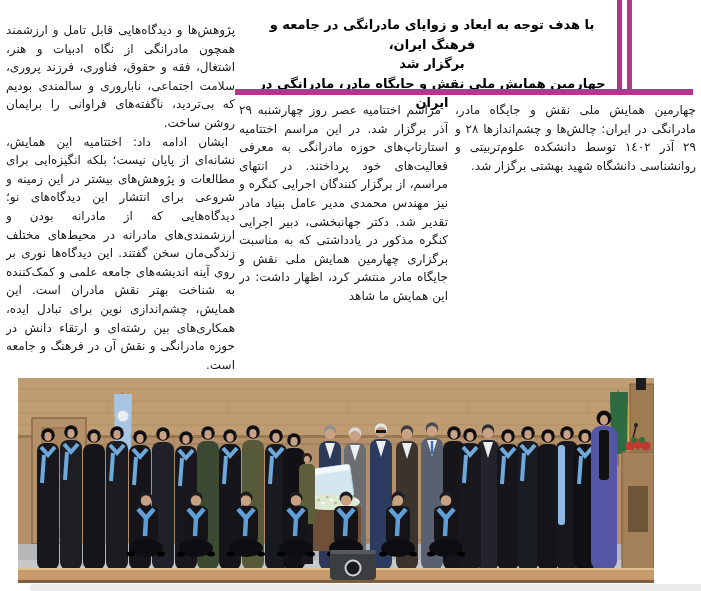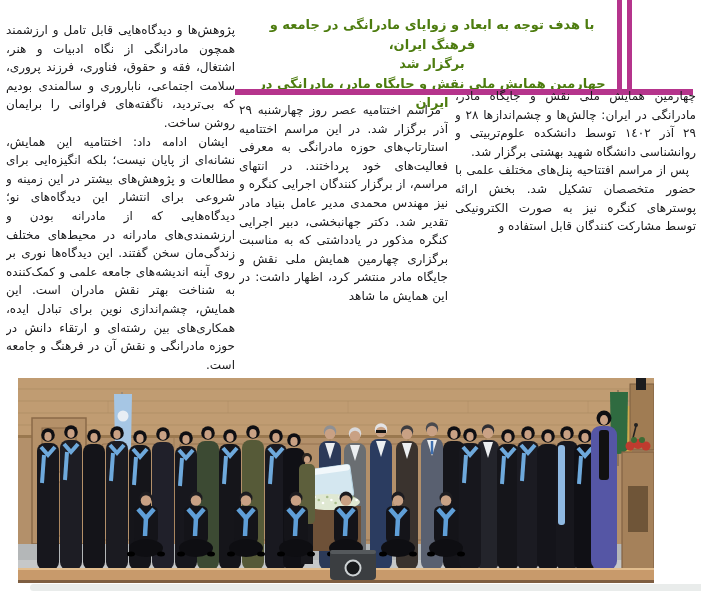--- a/index.html
+++ b/index.html
@@ -5,33 +5,33 @@
   html,body{margin:0;padding:0;}
   body{
     width:701px;height:591px;position:relative;overflow:hidden;
     background:#ffffff;
     font-family:"DejaVu Sans", sans-serif;
     color:#1a1a1c;
   }
   .headline{
     position:absolute;top:15px;right:88px;width:362px;
     direction:rtl;text-align:center;font-weight:bold;
-    font-size:13px;line-height:19.5px;color:#4d7c0f;
+    font-size:13px;line-height:19.5px;color:#000000;
   }
   .vbar{position:absolute;top:0;width:5px;height:89px;background:#b5348c;}
   .vbar1{left:617px;}
   .vbar2{left:627px;}
   .hbar{position:absolute;left:235px;top:89px;width:458px;height:6px;background:#b5348c;}
   .col{
     position:absolute;direction:rtl;text-align:justify;
     font-size:12px;line-height:18.6px;overflow:hidden;
   }
   .col p{margin:0;padding:0;}
   .col p.ind{text-indent:7px;}
-  .col-right{left:455px;top:87px;width:241px;height:277px;}
+  .col-right{left:455px;top:101px;width:241px;height:277px;}
   .col-middle{left:239px;top:101px;width:209px;height:277px;}
   .col-left{left:6px;top:21px;width:229px;height:350px;}
   .photo{
     position:absolute;left:18px;top:378px;width:636px;height:205px;
     background:#b3906a;overflow:hidden;
   }
   .photo svg{display:block;}
   .bottom-strip{
     position:absolute;left:30px;top:584px;width:671px;height:7px;
     background:#e9eceb;border-radius:4px 0 0 4px;
@@ -45,21 +45,20 @@
   <div>برگزار شد</div>
   <div>چهارمین همایش ملی نقش و جایگاه مادر، مادرانگی در ایران</div>
 </div>
 
 <div class="vbar vbar1"></div>
 <div class="vbar vbar2"></div>
 <div class="hbar"></div>
 
 <div class="col col-right" dir="rtl">
   <p>چهارمین همایش ملی نقش و جایگاه مادر، مادرانگی در ایران: چالش‌ها و چشم‌اندازها ٢٨ و ٢٩ آذر ١٤٠٢ توسط دانشکده علوم‌تربیتی و روانشناسی دانشگاه شهید بهشتی برگزار شد.</p>
-  <p class="ind">پس از مراسم افتتاحیه پنل‌های مختلف علمی با حضور متخصصان تشکیل شد. بخش ارائه پوسترهای کنگره نیز به صورت الکترونیکی توسط مشارکت کنندگان قابل استفاده و</p>
 </div>
 
 <div class="col col-middle" dir="rtl">
   <p class="ind">مراسم اختتامیه عصر روز چهارشنبه ٢٩ آذر برگزار شد. در این مراسم اختتامیه استارتاپ‌های حوزه مادرانگی به معرفی فعالیت‌های خود پرداختند. در انتهای مراسم، از برگزار کنندگان اجرایی کنگره و نیز مهندس محمدی مدیر عامل بنیاد مادر تقدیر شد. دکتر جهانبخشی، دبیر اجرایی کنگره مذکور در یادداشتی که به مناسبت برگزاری چهارمین همایش ملی نقش و جایگاه مادر منتشر کرد، اظهار داشت: در این همایش ما شاهد</p>
 </div>
 
 <div class="col col-left" dir="rtl">
   <p>پژوهش‌ها و دیدگاه‌هایی قابل تامل و ارزشمند همچون مادرانگی از نگاه ادبیات و هنر، اشتغال، فقه و حقوق، فناوری، فرزند پروری، سلامت اجتماعی، ناباروری و سالمندی بودیم که بی‌تردید، ناگفته‌های فراوانی را برایمان روشن ساخت.</p>
   <p class="ind">ایشان ادامه داد: اختتامیه این همایش، نشانه‌ای از پایان نیست؛ بلکه انگیزه‌ایی برای مطالعات و پژوهش‌های بیشتر در این زمینه و شروعی برای انتشار این دیدگاه‌های نو؛ دیدگاه‌هایی که از مادرانه بودن و ارزشمندی‌های مادرانه در محیط‌های مختلف زندگی‌مان سخن گفتند. این دیدگاه‌ها نوری بر روی آینه اندیشه‌های جامعه علمی و کمک‌کننده به شناخت بهتر نقش مادران است. این همایش، چشم‌اندازی نوین برای تبادل ایده، همکاری‌های بین رشته‌ای و ارتقاء دانش در حوزه مادرانگی و نقش آن در فرهنگ و جامعه است.</p>
 </div>

